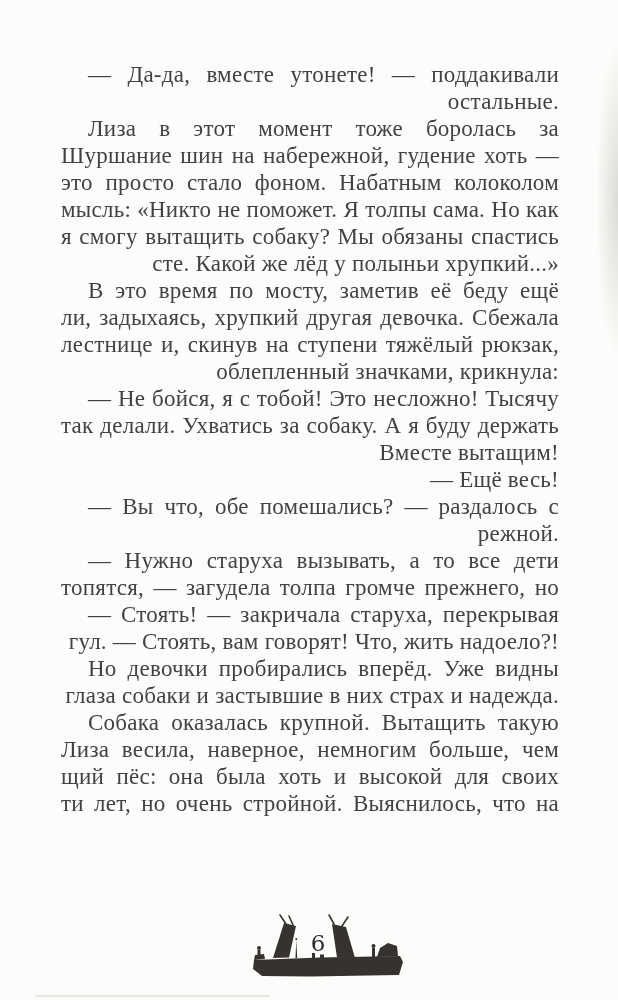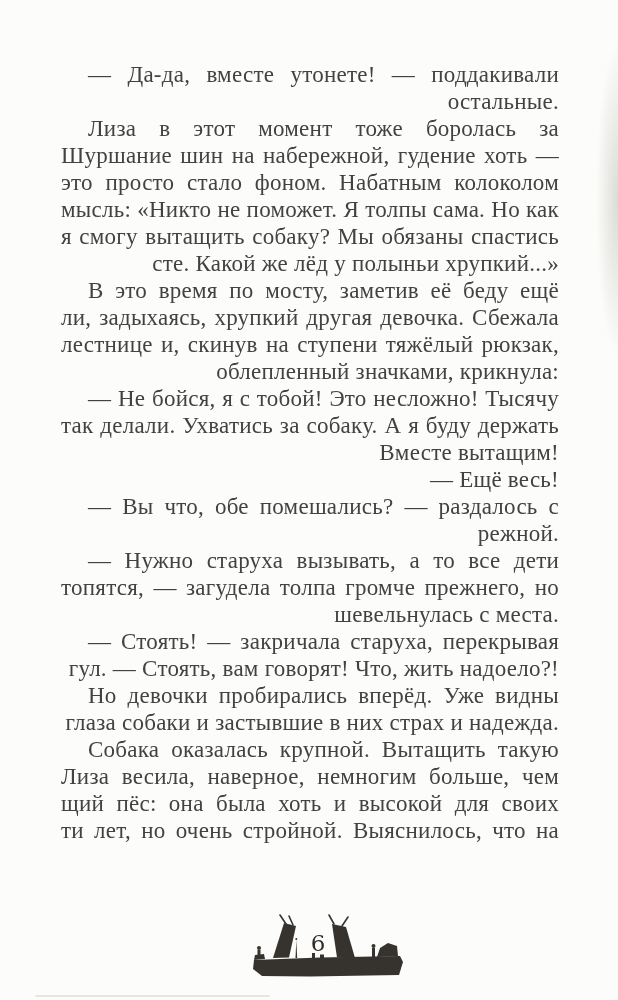--- a/index.html
+++ b/index.html
@@ -97,21 +97,20 @@
       <div class="line fill">лестнице и, скинув на ступени тяжёлый рюкзак, весь</div>
       <div class="line">облепленный значками, крикнула:</div>
       <div class="line indent fill">— Не бойся, я с тобой! Это несложно! Тысячу раз</div>
       <div class="line fill">так делали. Ухватись за собаку. А я буду держать тебя.</div>
       <div class="line">Вместе вытащим!</div>
       <div class="line indent">— Ещё весь!</div>
       <div class="line indent fill">— Вы что, обе помешались? — раздалось с набе-</div>
       <div class="line">режной.</div>
       <div class="line indent fill">— Нужно старуха вызывать, а то все дети пере-</div>
       <div class="line fill">топятся, — загудела толпа громче прежнего, но не</div>
-      <div class="line">шевельнулась с места.</div>
       <div class="line indent fill">— Стоять! — закричала старуха, перекрывая общий</div>
       <div class="line">гул. — Стоять, вам говорят! Что, жить надоело?!</div>
       <div class="line indent fill">Но девочки пробирались вперёд. Уже видны были</div>
       <div class="line">глаза собаки и застывшие в них страх и надежда.</div>
       <div class="line indent fill">Собака оказалась крупной. Вытащить такую из по-</div>
       <div class="line fill">Лиза весила, наверное, немногим больше, чем тону-</div>
       <div class="line fill">щий пёс: она была хоть и высокой для своих двенадца-</div>
       <div class="line fill">ти лет, но очень стройной. Выяснилось, что на собаке</div>
     </div>
 

